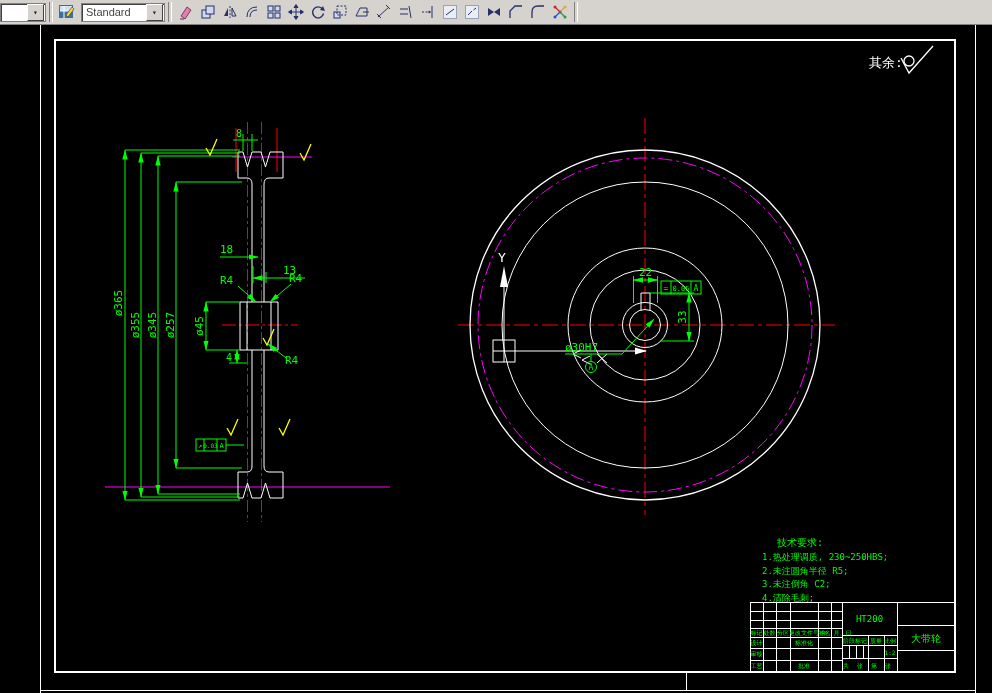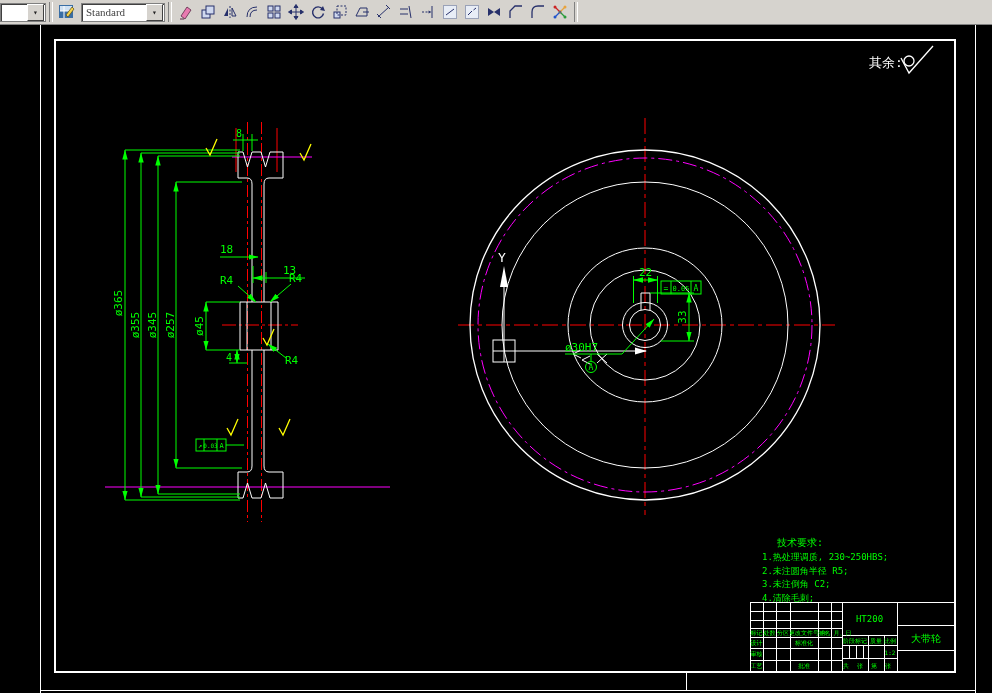--- a/index.html
+++ b/index.html
@@ -6,21 +6,21 @@
   body{width:992px;height:693px;position:relative;overflow:hidden;
        font-family:"DejaVu Sans Mono",monospace;}
   
   .toolbar{position:absolute;left:0;top:0;width:992px;height:25px;
     background:#d6d3ce;border-bottom:1px solid #808080;
     display:flex;align-items:center;box-sizing:border-box;}
   .combo{height:19px;background:#fff;border:1px solid #808080;
     box-shadow:inset 1px 1px 0 #404040;display:flex;align-items:center;
     box-sizing:border-box;}
   .combo-text{flex:1;font-size:11px;color:#444;padding-left:4px;
-    font-family:Liberation Serif, serif;}
+    font-family:Liberation Sans, sans-serif;}
   .combo-arrow{width:15px;height:15px;margin-right:1px;background:#d6d3ce;
     border:1px solid #fff;border-right-color:#404040;border-bottom-color:#404040;
     font-size:8px;color:#222;display:flex;align-items:center;justify-content:center;}
   .tb-sep{width:2px;height:20px;margin:0 3px;
     border-left:1px solid #808080;border-right:1px solid #fff;}
   .tb-btn{width:22px;height:22px;background:#d6d3ce;border:1px solid #d6d3ce;
     padding:0;display:flex;align-items:center;justify-content:center;}
   .tb-icons{display:flex;align-items:center;}
   svg.canvas{position:absolute;left:0;top:25px;}
   text{font-family:"DejaVu Sans Mono",monospace;}

